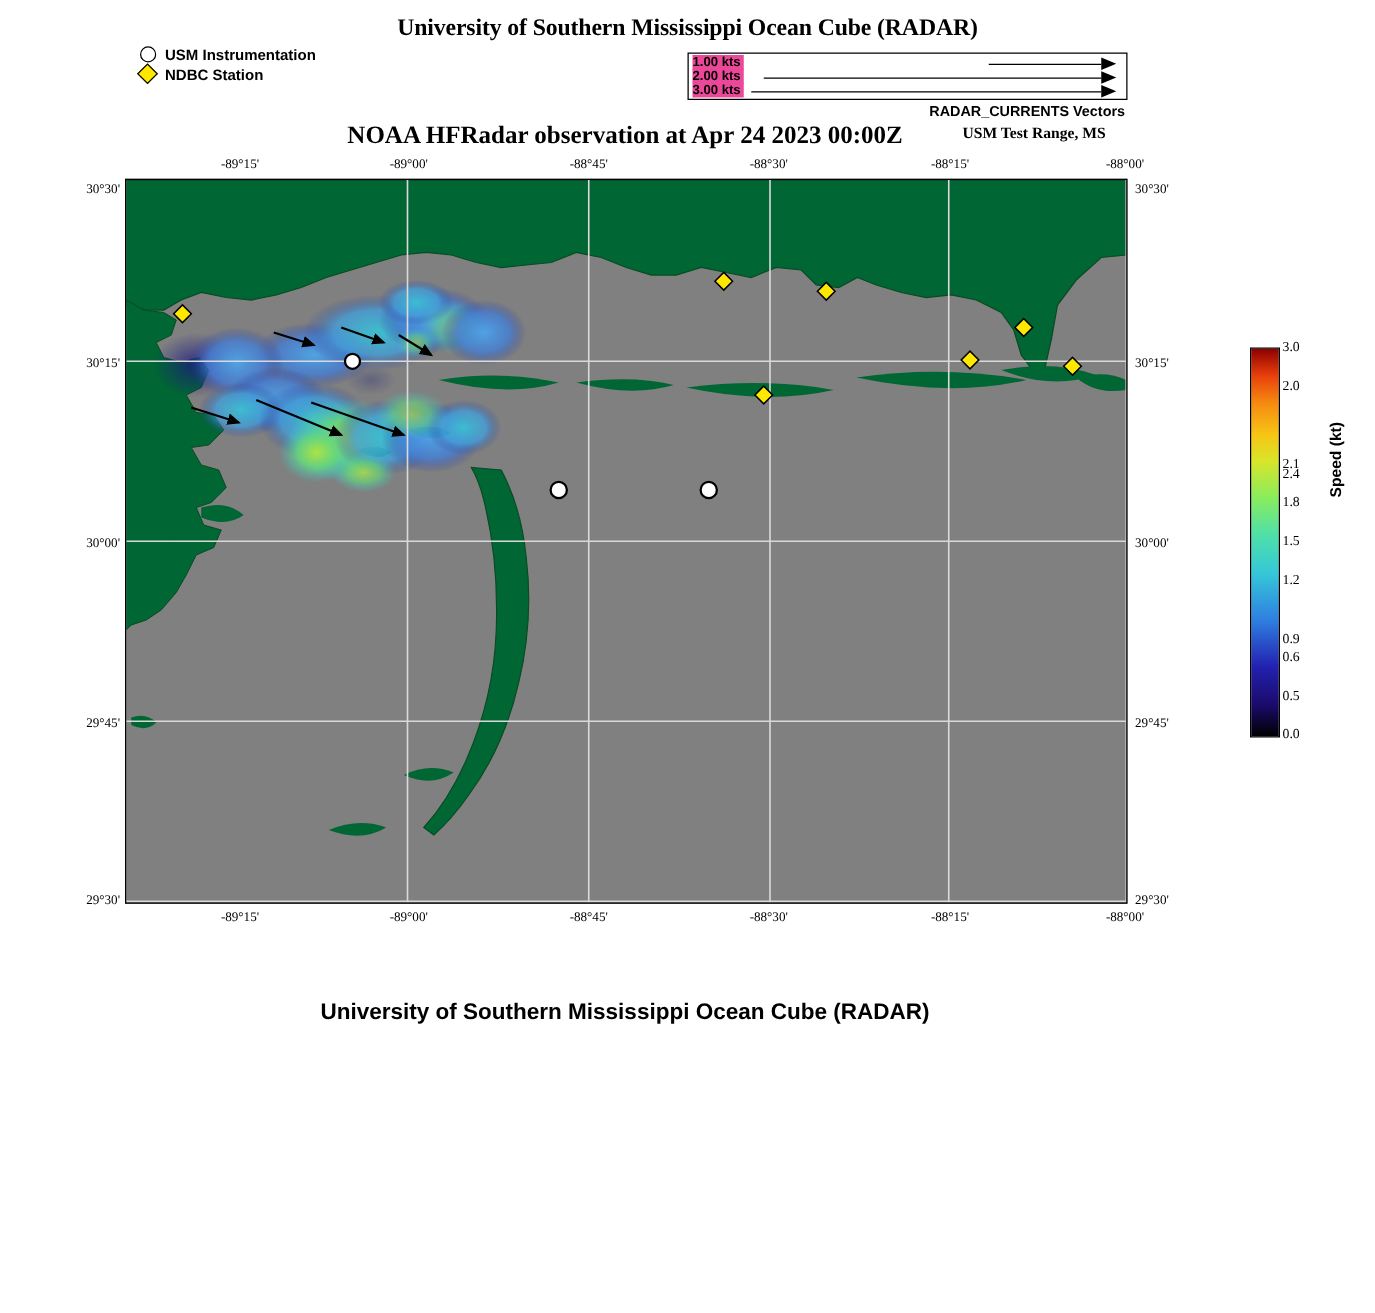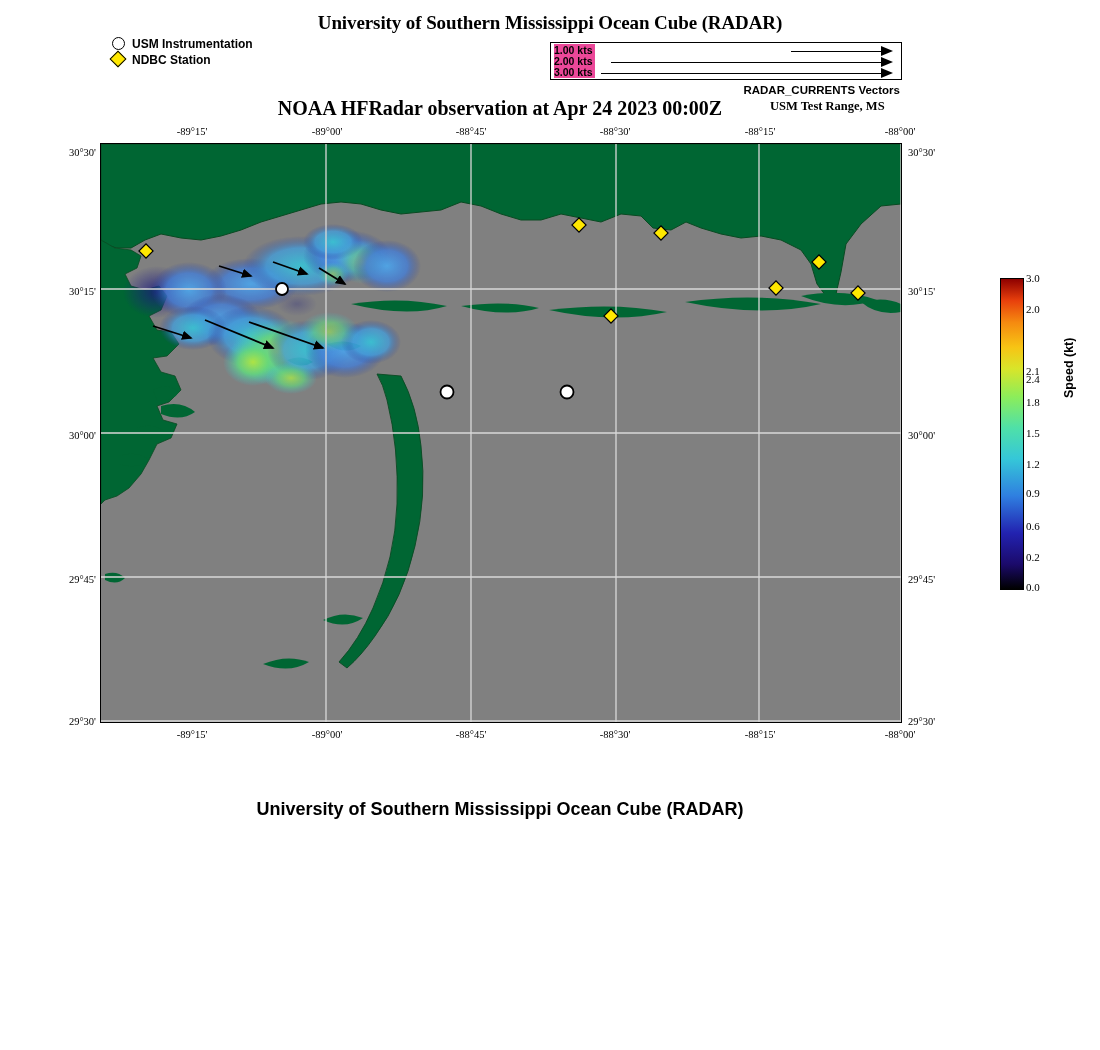--- a/index.html
+++ b/index.html
@@ -343,18 +343,18 @@
 
 <div class="abs" id="colorbar-wrap">
   <div id="colorbar"></div>
   <div class="cb-tick" style="top:0px;">3.0</div>
   <div class="cb-tick" style="top:31px;">2.0</div>
   <div class="cb-tick" style="top:62px;margin-top:39px;">2.4</div>
   <div class="cb-tick" style="top:93px;">2.1</div>
   <div class="cb-tick" style="top:124px;">1.8</div>
   <div class="cb-tick" style="top:155px;">1.5</div>
   <div class="cb-tick" style="top:186px;">1.2</div>
-  <div class="cb-tick" style="top:215px;">0.9</div>
+  <div class="cb-tick" style="top:233px;">0.9</div>
   <div class="cb-tick" style="top:248px;">0.6</div>
-  <div class="cb-tick" style="top:279px;">0.2</div>
+  <div class="cb-tick" style="top:279px;">0.5</div>
   <div class="cb-tick" style="top:309px;">0.0</div>
   <div id="colorbar-title">Speed (kt)</div>
 </div>
 
 </body></html>

